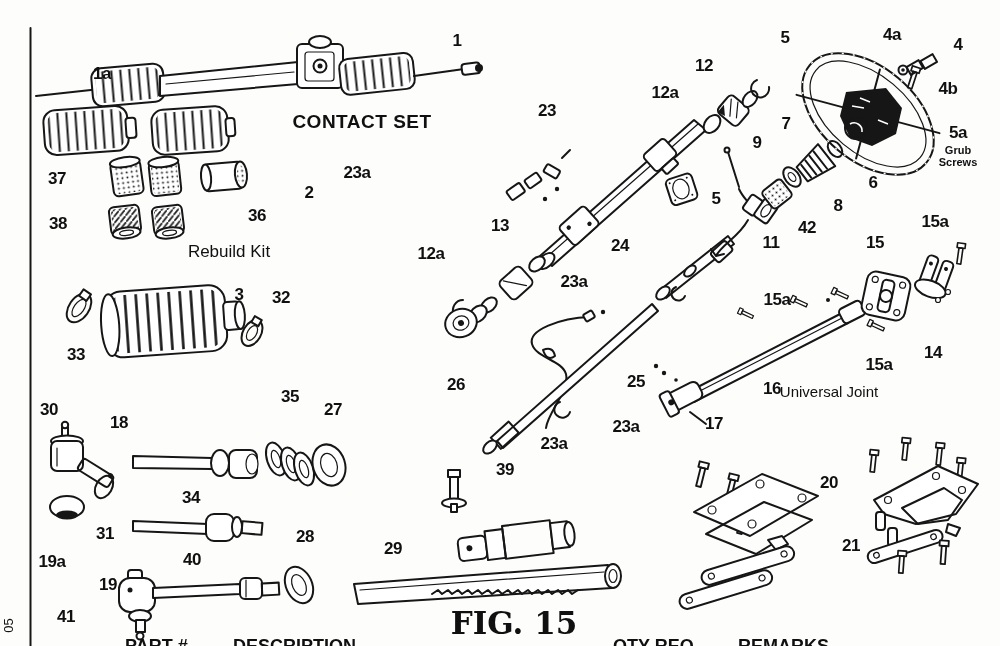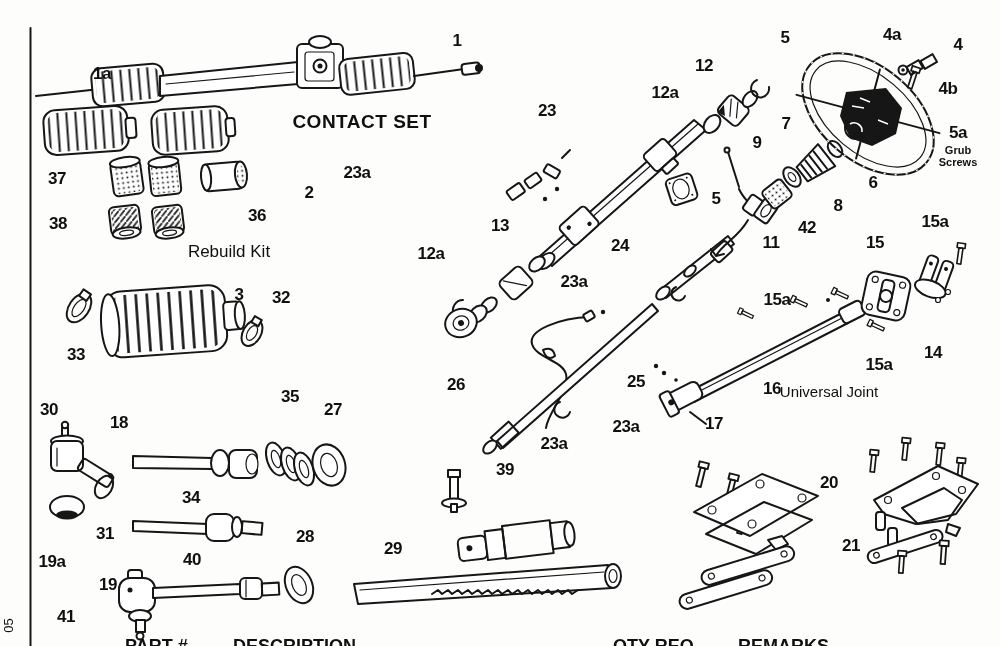--- a/index.html
+++ b/index.html
@@ -532,20 +532,21 @@
 
   <div class="heading" style="left:362px;top:122px;">CONTACT SET</div>
 
   <div class="caption" style="left:229px;top:252px;">Rebuild Kit</div>
 
   <div class="small-caption" style="left:829px;top:391px;">Universal Joint</div>
 
   <div class="tiny-caption" style="left:958px;top:150px;">Grub</div>
   <div class="tiny-caption" style="left:958px;top:162px;">Screws</div>
 
+  <div class="fig-label" style="left:514px;top:623px;">FIG. 15</div>
 
   <div class="table-head" style="left:125px;">PART #</div>
   <div class="table-head" style="left:233px;">DESCRIPTION</div>
   <div class="table-head" style="left:613px;">QTY REQ</div>
   <div class="table-head" style="left:738px;">REMARKS</div>
 
   <div class="side-code">05</div>
 </div>
 
 </body></html>

